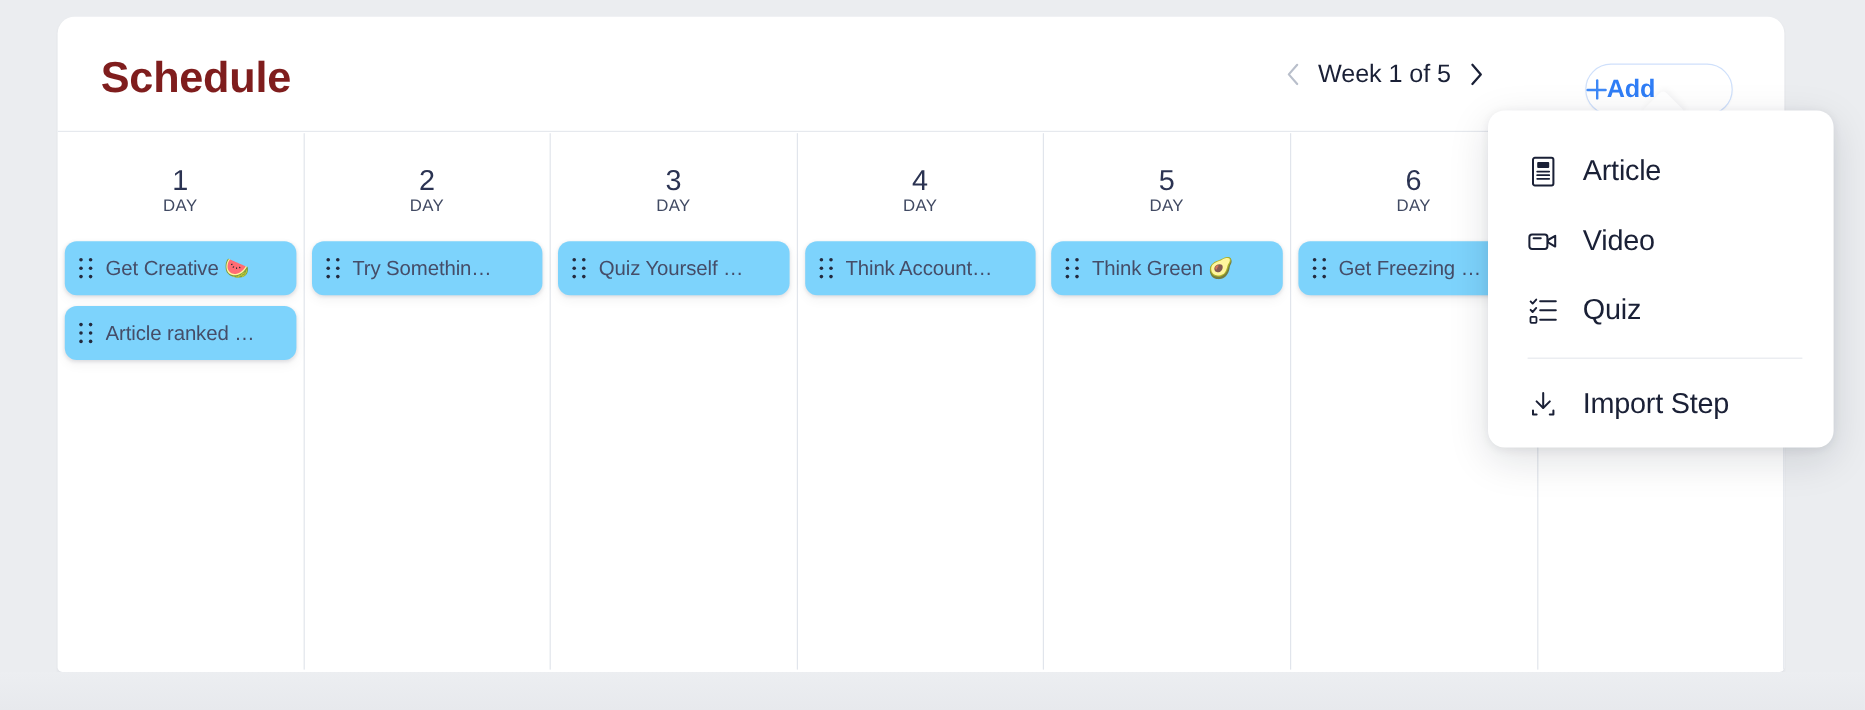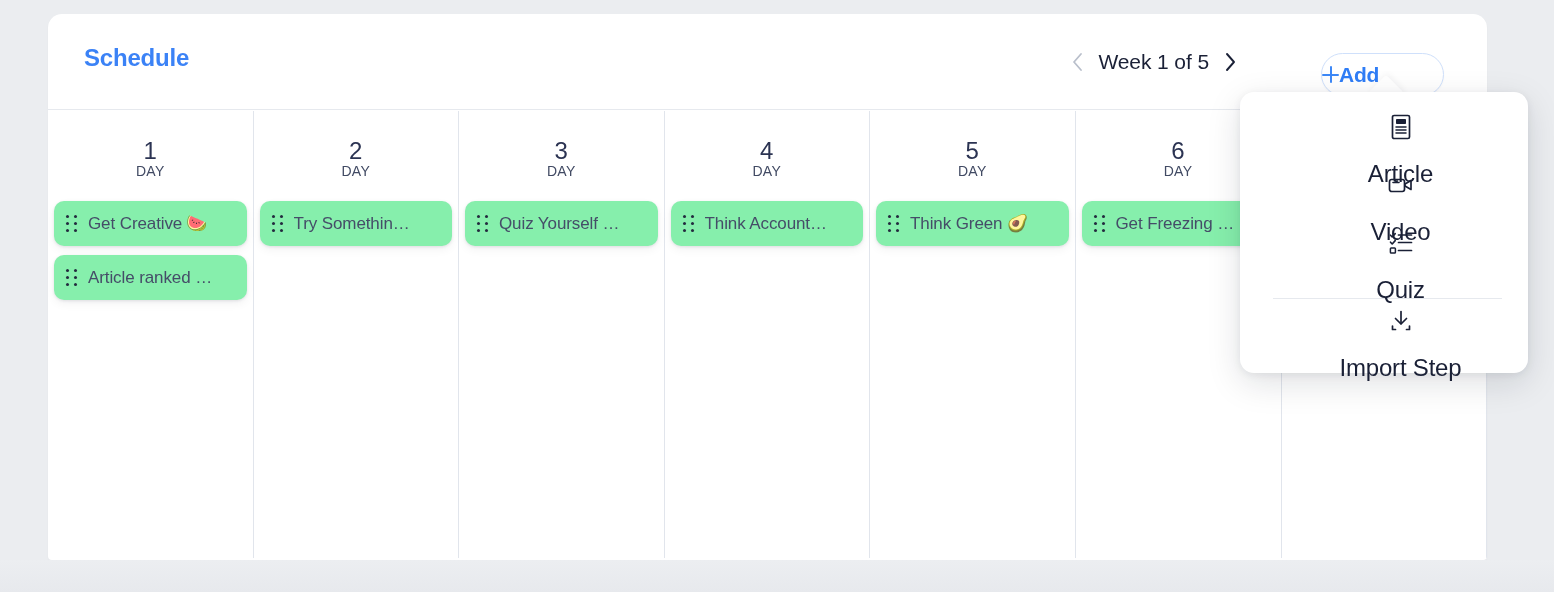--- a/index.html
+++ b/index.html
@@ -24,24 +24,24 @@
 
   
   .panel-header {
     position: relative;
     height: 96px;
     border-bottom: 1px solid #e6e9ee;
   }
   .page-title {
     position: absolute;
     left: 36px; top: 30px;
-    font-size: 24px;
+    font-size: 36px;
     font-weight: bold;
     letter-spacing: -0.2px;
-    color: #3b82f6;
+    color: #7f1d1d;
   }
   .week-nav {
     position: absolute;
     right: 250px; top: 30px;
     display: flex;
     align-items: center;
     gap: 14px;
     height: 36px;
   }
   .chev {
@@ -117,21 +117,21 @@
   }
   .step-list {
     margin-top: 22px;
     padding: 0 6px;
     display: flex;
     flex-direction: column;
     gap: 9px;
   }
   .step-card {
     height: 45px;
-    background: #86efac;
+    background: #7dd3fc;
     border-radius: 10px;
     box-shadow: 0 1px 3px rgba(16,24,40,.10), 0 4px 10px rgba(16,24,40,.05);
     display: flex;
     align-items: center;
     padding: 0 10px 0 12px;
     cursor: pointer;
     overflow: hidden;
     white-space: nowrap;
   }
   .drag-handle {
@@ -180,21 +180,20 @@
     box-shadow: 0 10px 34px rgba(16,24,40,.13), 0 2px 8px rgba(16,24,40,.07);
     padding: 22px 0 0 0;
   }
   .menu-item {
     height: 58px;
     display: flex;
     align-items: center;
     padding-left: 33px;
     gap: 20px;
     cursor: pointer;
-    flex-direction: column;
   }
   .menu-icon {
     width: 26px; height: 26px;
     flex: 0 0 auto;
     display: flex;
     align-items: center;
     justify-content: center;
   }
   .menu-icon svg { display: block; }
   .menu-label {

